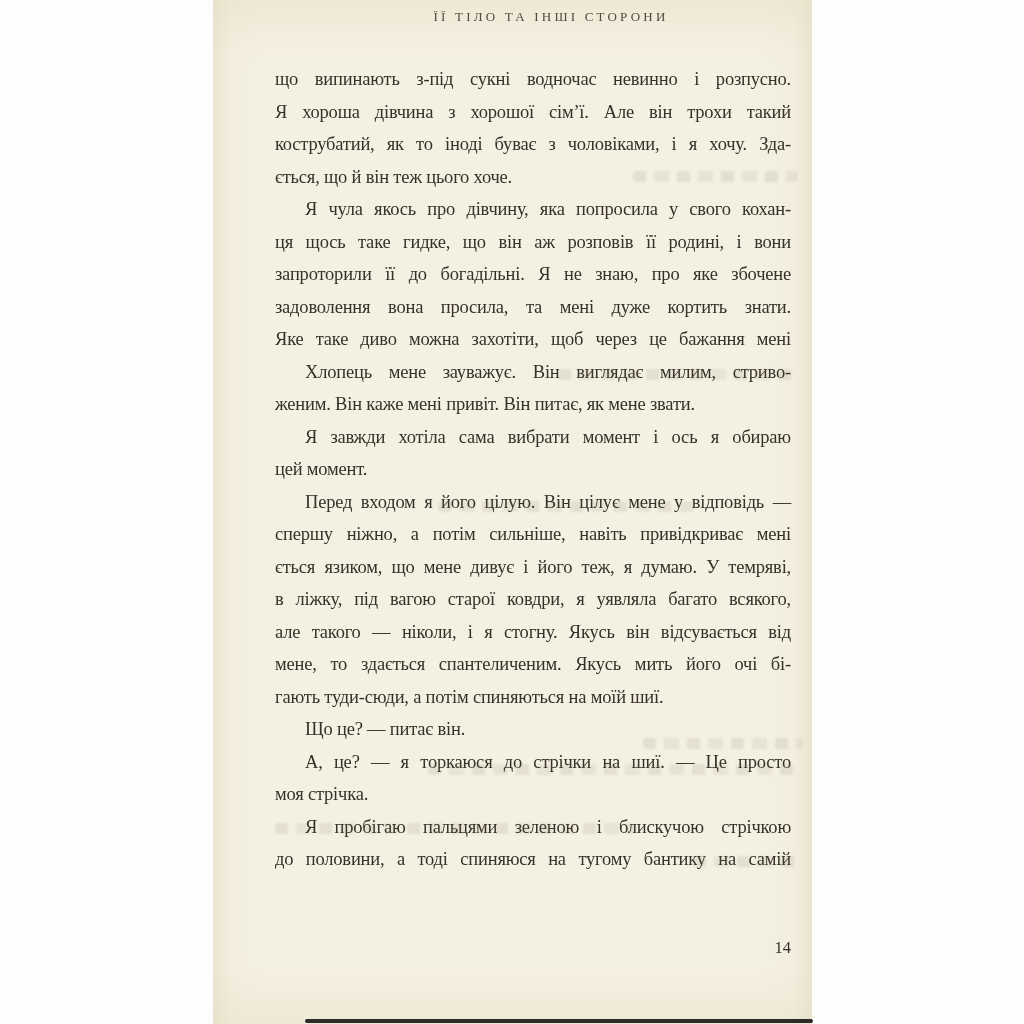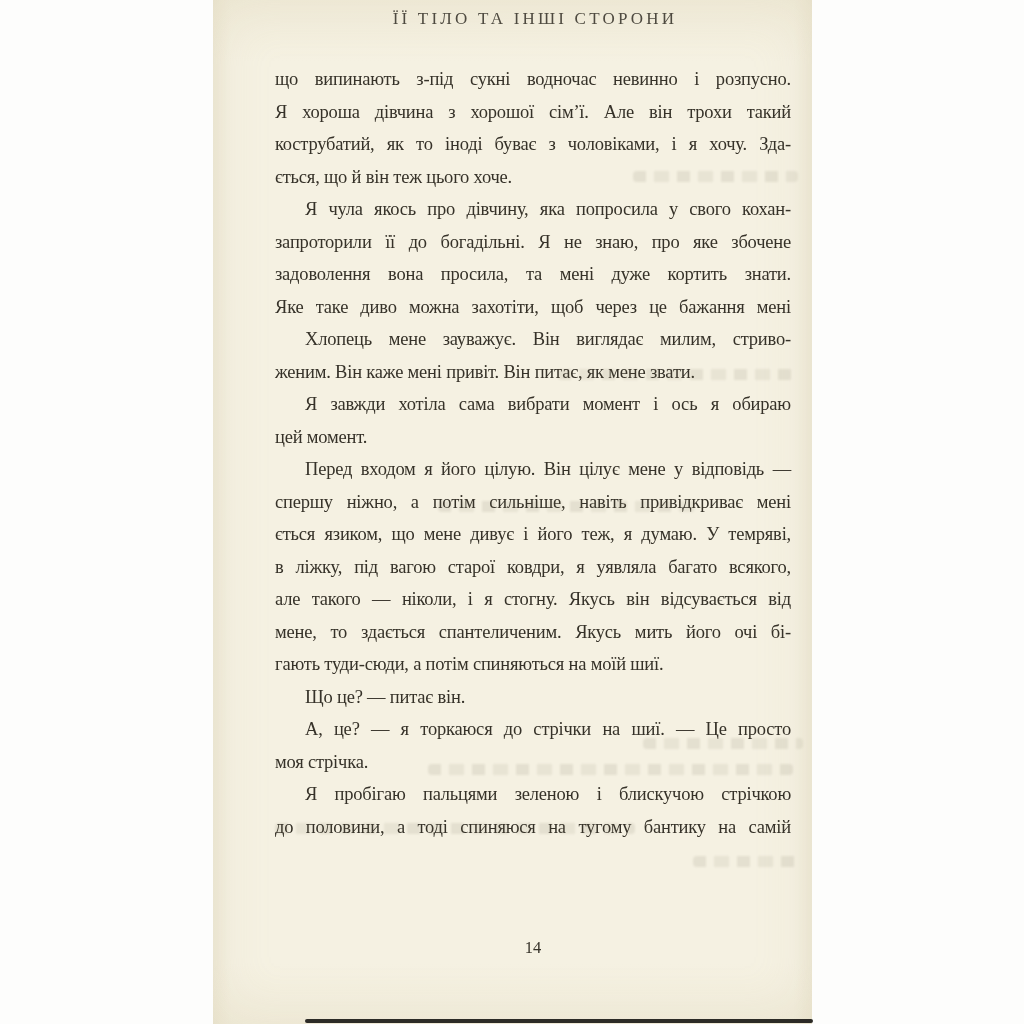--- a/index.html
+++ b/index.html
@@ -20,24 +20,24 @@
     left:213px; top:0;
     width:599px; height:1024px;
     background:var(--paper);
     background-image:
       linear-gradient(180deg, rgba(235,228,204,.35) 0%, rgba(245,241,226,0) 6%, rgba(245,241,226,0) 94%, rgba(235,228,204,.3) 100%),
       linear-gradient(90deg, rgba(228,220,196,.4) 0%, rgba(245,241,226,0) 3%, rgba(245,241,226,0) 97%, rgba(228,220,196,.4) 100%);
     box-shadow: inset 0 0 55px rgba(205,195,165,.22);
   }
   .running-head{
     position:absolute;
-    left:64px; top:9px;
+    left:80px; top:9px;
     width:516px;
     text-align:center;
-    font-size:17px;
+    font-size:13px;
     letter-spacing:3.2px;
     color:var(--head-ink);
     white-space:nowrap;
   }
   .body-text{
     position:absolute;
     left:62px; top:63px;
     width:516px;
     color:var(--ink);
     font-size:18.5px;
@@ -52,21 +52,21 @@
   .line.just{
     text-align-last:justify;
   }
   .line.indent{
     text-indent:30px;
   }
   .page-number{
     position:absolute;
     left:62px; top:938px;
     width:516px;
-    text-align:center;
+    text-align:right;
     font-size:16.5px;
     color:var(--ink);
   }
   .ghost{
     position:absolute;
     height:11px;
     background:repeating-linear-gradient(90deg, rgba(112,106,84,.30) 0 13px, rgba(112,106,84,0) 13px 21px, rgba(112,106,84,.24) 21px 36px, rgba(112,106,84,0) 36px 44px);
     filter:blur(1.3px);
     opacity:.42;
     border-radius:4px;
@@ -91,20 +91,21 @@
 
   <div class="body-text">
       <div>
         <div class="line just">що випинають з-під сукні водночас невинно і розпусно.</div>
         <div class="line just">Я хороша дівчина з хорошої сім’ї. Але він трохи такий</div>
         <div class="line just">кострубатий, як то іноді буває з чоловіками, і я хочу. Зда-</div>
         <div class="line">ється, що й він теж цього хоче.</div>
       </div>
       <div>
         <div class="line just indent">Я чула якось про дівчину, яка попросила у свого кохан-</div>
+        <div class="line just">ця щось таке гидке, що він аж розповів її родині, і вони</div>
         <div class="line just">запроторили її до богадільні. Я не знаю, про яке збочене</div>
         <div class="line just">задоволення вона просила, та мені дуже кортить знати.</div>
         <div class="line just">Яке таке диво можна захотіти, щоб через це бажання мені</div>
       </div>
       <div>
         <div class="line just indent">Хлопець мене зауважує. Він виглядає милим, стриво-</div>
         <div class="line">женим. Він каже мені привіт. Він питає, як мене звати.</div>
       </div>
       <div>
         <div class="line just indent">Я завжди хотіла сама вибрати момент і ось я обираю</div>

